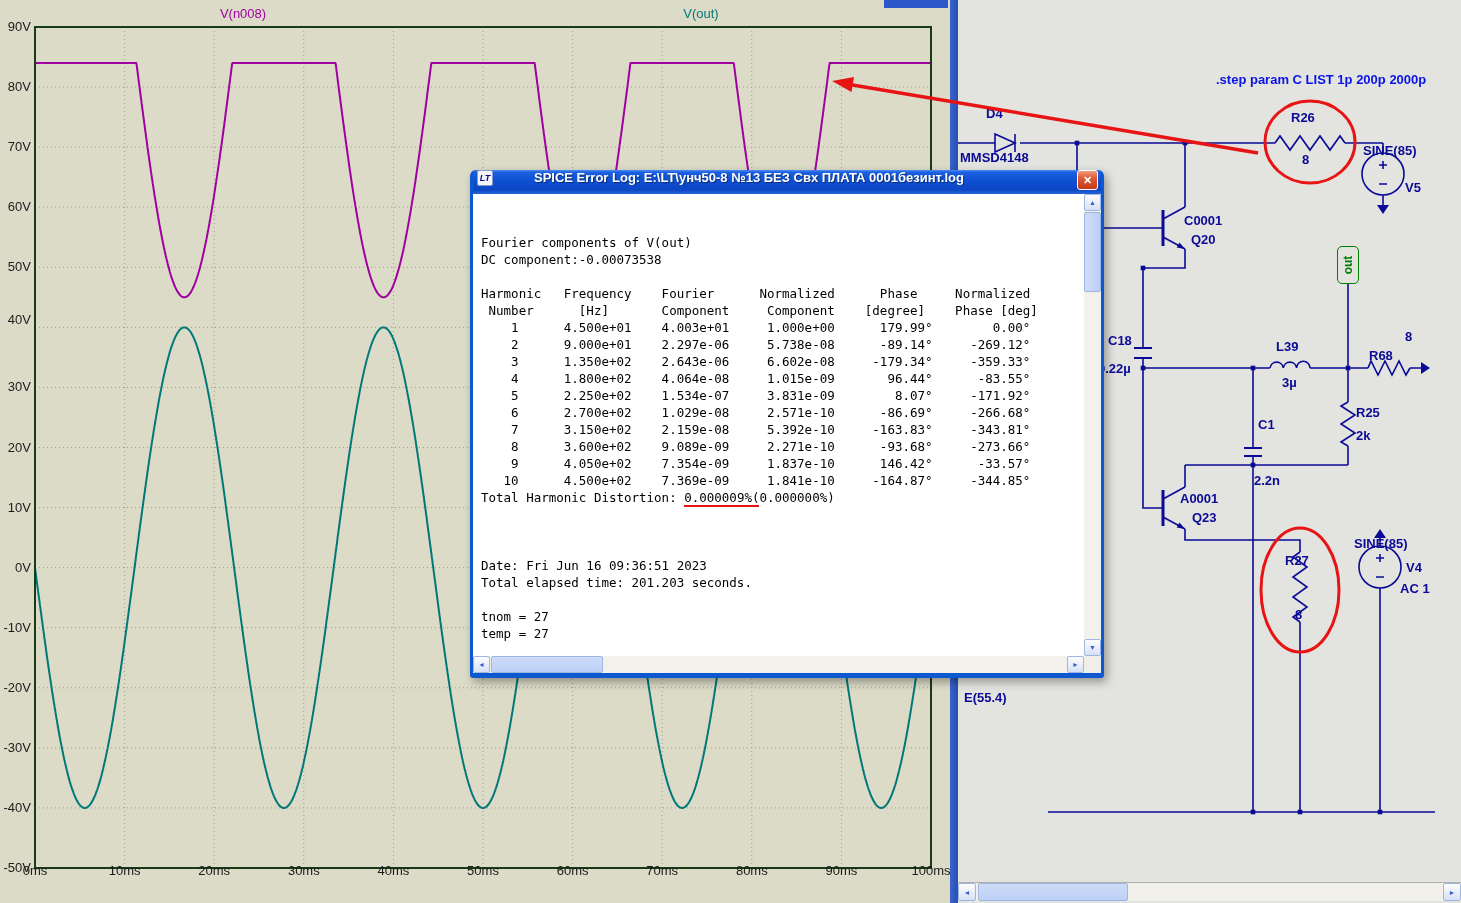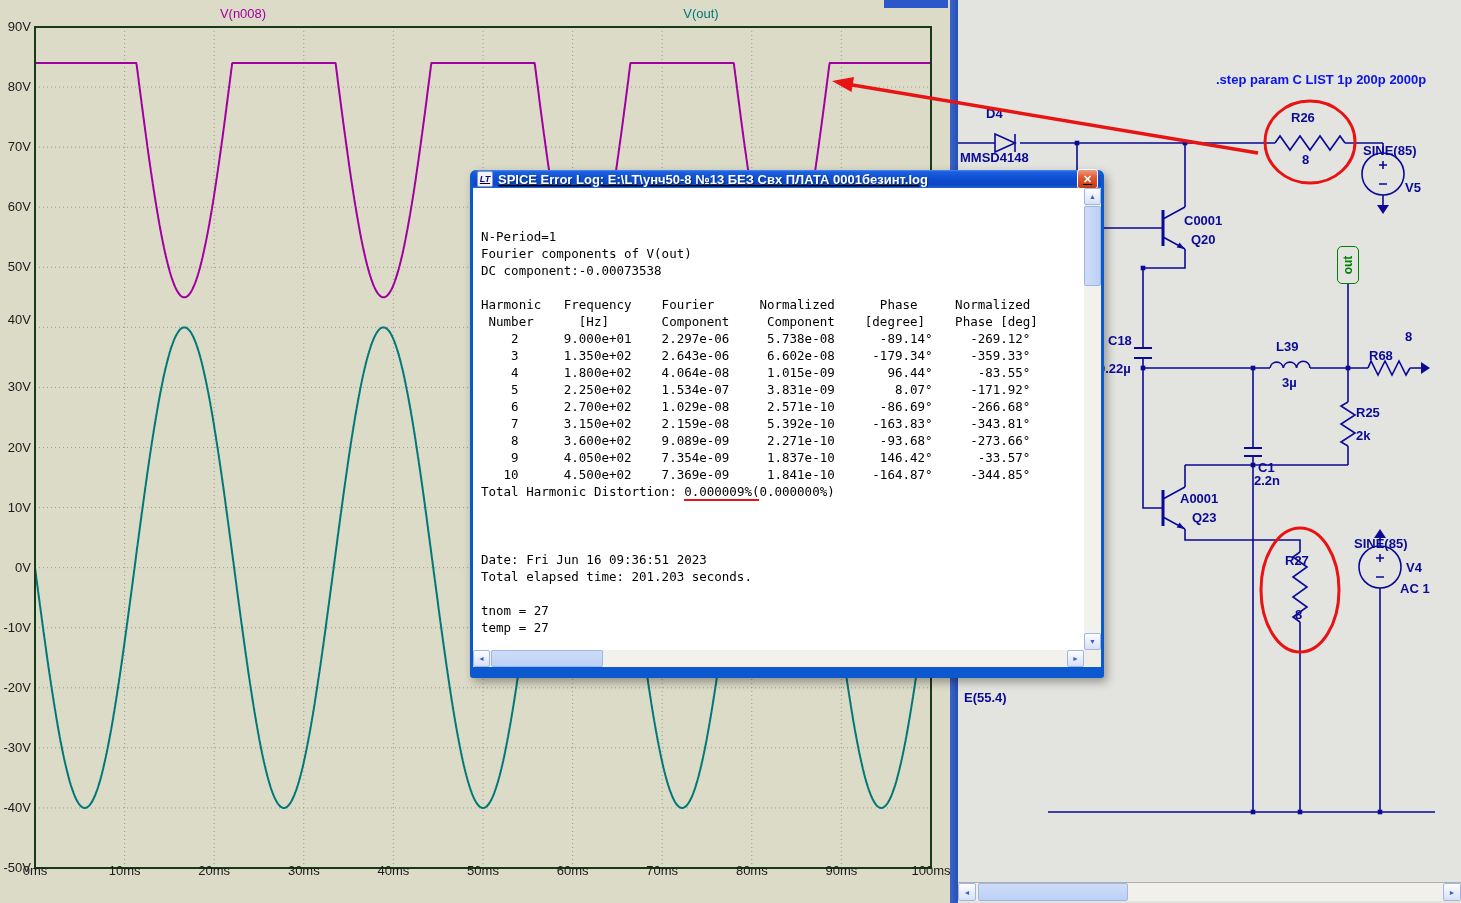--- a/index.html
+++ b/index.html
@@ -34,28 +34,28 @@
   .schsb{position:absolute;left:0;top:882px;width:503px;height:18px;background:#f1f0ea;
          border-top:1px solid #b0b0a8;}
   .schsb .sbbtn{height:18px;width:18px;}
   .schsb .left{left:0;} .schsb .right{right:0;}
   .schsb .hthumb{left:20px;top:0;width:150px;height:18px;}
 
   
   .logwin{position:absolute;left:470px;top:170px;width:634px;height:508px;box-sizing:border-box;
           background:var(--c-window-frame,#0c59cf);padding:0 3px 3px 3px;
           border-radius:6px 6px 3px 3px;box-shadow:3px 4px 10px rgba(0,0,0,.35);z-index:10;}
-  .titlebar{height:18px;margin:0 -0px;border-radius:5px 5px 0 0;display:flex;align-items:center;
+  .titlebar{height:24px;margin:0 -0px;border-radius:5px 5px 0 0;display:flex;align-items:flex-start;
             background:linear-gradient(180deg,#4a8df2 0%,#1c5fe0 10%,#0f4fd2 45%,#0b46c4 82%,#2a63d8 100%);
-            padding:0 3px 0 4px;position:relative;text-decoration:underline;}
+            padding:0 3px 0 4px;position:relative;}
   .lticon{width:16px;height:16px;background:#f4f4f4;border-radius:2px;color:#0a0a96;
           font-size:9px;font-weight:bold;font-style:italic;display:flex;align-items:center;
           justify-content:center;margin-right:5px;flex:0 0 auto;border:1px solid #8899cc;box-sizing:border-box;}
   .wtitle{color:#fff;font-size:13px;font-weight:bold;white-space:nowrap;overflow:hidden;
-          text-overflow:ellipsis;flex:1 1 auto;text-shadow:1px 1px 1px rgba(0,0,0,.45);}
+          text-overflow:ellipsis;flex:1 1 auto;text-shadow:1px 1px 1px rgba(0,0,0,.45);margin-left:36px;}
   .closebtn{width:21px;height:20px;border-radius:3px;flex:0 0 auto;margin-left:4px;
             background:linear-gradient(180deg,#f09a7e 0%,#e05a33 40%,#c23a16 100%);
             border:1px solid #fff;box-sizing:border-box;color:#fff;font-size:11px;font-weight:bold;
             display:flex;align-items:center;justify-content:center;}
   .logbody{position:relative;width:628px;height:479px;background:#fff;overflow:hidden;}
   .logtext{position:absolute;left:0;top:0;width:611px;height:462px;overflow:hidden;
            box-sizing:border-box;padding:40px 0 0 8px;
            font-family:"DejaVu Sans Mono",monospace;font-size:12.5px;color:#000;}
   .logline{height:17px;line-height:17px;white-space:pre;}
   .red-underline{border-bottom:2.5px solid var(--c-annotation-red,#e81414);text-align:right;}
@@ -231,21 +231,21 @@
     <span class="slabel" style="left:226px;top:213px">C0001</span>
     <span class="slabel" style="left:233px;top:232px">Q20</span>
     <span class="slabel" style="left:150px;top:333px">C18</span>
     <span class="slabel" style="left:140px;top:361px">0.22µ</span>
     <span class="slabel" style="left:318px;top:339px">L39</span>
     <span class="slabel" style="left:324px;top:375px">3µ</span>
     <span class="slabel" style="left:411px;top:348px">R68</span>
     <span class="slabel" style="left:447px;top:329px">8</span>
     <span class="slabel" style="left:398px;top:405px">R25</span>
     <span class="slabel" style="left:398px;top:428px">2k</span>
-    <span class="slabel" style="left:300px;top:460px">C1</span>
+    <span class="slabel" style="left:300px;top:417px">C1</span>
     <span class="slabel" style="left:296px;top:473px">2.2n</span>
     <span class="slabel" style="left:222px;top:491px">A0001</span>
     <span class="slabel" style="left:234px;top:510px">Q23</span>
     <span class="slabel" style="left:327px;top:553px">R27</span>
     <span class="slabel" style="left:337px;top:607px">8</span>
     <span class="slabel" style="left:396px;top:536px">SINE(85)</span>
     <span class="slabel" style="left:448px;top:560px">V4</span>
     <span class="slabel" style="left:442px;top:581px">AC 1</span>
     <span class="slabel" style="left:6px;top:690px">E(55.4)</span>
 
@@ -263,26 +263,26 @@
   <div class="logwin">
     <div class="titlebar">
       <span class="lticon">LT</span>
       <span class="wtitle">SPICE Error Log: E:\LT\унч50-8  №13  БЕЗ Свх ПЛАТА 0001безинт.log</span>
       <span class="closebtn">
         <span>✕</span>
       </span>
     </div>
     <div class="logbody">
       <div class="logtext" id="log-text">
-          <div class="logline">N-Period=1</div>
           <div class="logline">Fourier components of V(out)</div>
           <div class="logline">DC component:-0.00073538</div>
           <div class="logline">&nbsp;</div>
           <div class="logline">Harmonic   Frequency    Fourier      Normalized      Phase     Normalized</div>
           <div class="logline"> Number      [Hz]       Component     Component    [degree]    Phase [deg]</div>
+          <div class="logline">    1      4.500e+01    4.003e+01     1.000e+00      179.99°        0.00°</div>
           <div class="logline">    2      9.000e+01    2.297e-06     5.738e-08      -89.14°     -269.12°</div>
           <div class="logline">    3      1.350e+02    2.643e-06     6.602e-08     -179.34°     -359.33°</div>
           <div class="logline">    4      1.800e+02    4.064e-08     1.015e-09       96.44°      -83.55°</div>
           <div class="logline">    5      2.250e+02    1.534e-07     3.831e-09        8.07°     -171.92°</div>
           <div class="logline">    6      2.700e+02    1.029e-08     2.571e-10      -86.69°     -266.68°</div>
           <div class="logline">    7      3.150e+02    2.159e-08     5.392e-10     -163.83°     -343.81°</div>
           <div class="logline">    8      3.600e+02    9.089e-09     2.271e-10      -93.68°     -273.66°</div>
           <div class="logline">    9      4.050e+02    7.354e-09     1.837e-10      146.42°      -33.57°</div>
           <div class="logline">   10      4.500e+02    7.369e-09     1.841e-10     -164.87°     -344.85°</div>
           <div class="logline"><span>Total Harmonic Distortion: </span><span class="red-underline">0.000009%(</span><span>0.000000%)</span></div>

